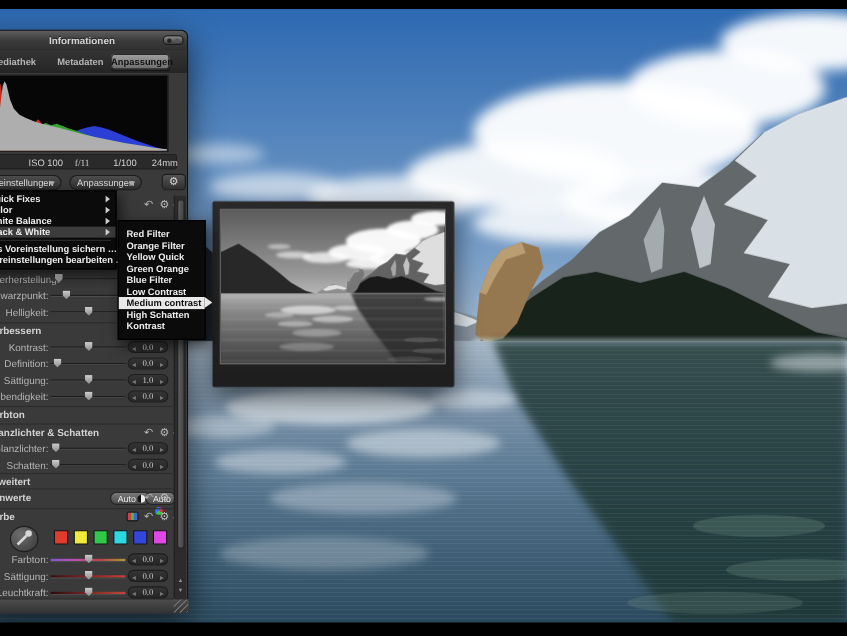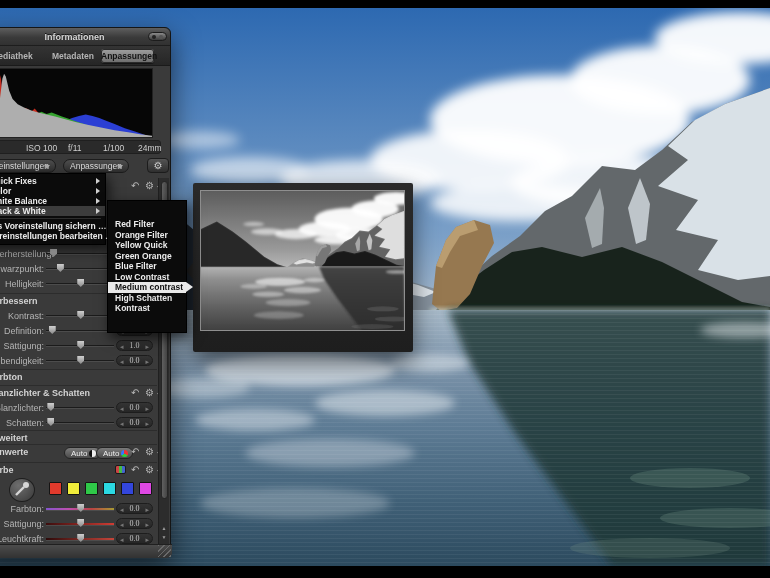--- a/index.html
+++ b/index.html
@@ -39,21 +39,21 @@
          font-weight:bold; font-size:8.5px; color:#b5b5b5; border-radius:3px; }
   .tab.t0 { left:0; width:66px; } .tab.t1 { left:68px; width:52px; } .tab.t2 { left:122px; width:53px; }
   .tab.active { background:linear-gradient(#a0a0a0,#6b6b6b); color:#111;
                 box-shadow:inset 0 0 0 1px #2a2a2a, 0 1px 1px rgba(0,0,0,.5); }
 
   .histo { position:absolute; left:2px; top:40px; width:172px; height:70px; background:#060606;
            border:1px solid #222; }
   .exifbar { position:absolute; left:4px; top:112px; width:178px; height:14px; background:#2a2a2a;
              border-radius:3px; border:1px solid #1f1f1f; color:#cfcfcf; font-size:8.5px; }
   .exifbar span { position:absolute; top:2px; }
-  .exif-iso { left:26px;padding-left:16px; } .exif-f { left:84px; } .exif-sh { left:119px; } .exif-fl { left:154px; }
+  .exif-iso { left:26px;padding-left:16px; } .exif-f { left:84px;font-family:Liberation Serif, serif; } .exif-sh { left:119px; } .exif-fl { left:154px; }
 
   .dropdown { position:absolute; height:14px; border-radius:7px; border:1px solid #1c1c1c;
               background:linear-gradient(#4e4e4e,#2e2e2e); color:#ddd; font-size:8.5px;
               line-height:12px; padding-left:6px; }
   .dropdown .caret { position:absolute; right:5px; top:5px; width:0; height:0;
                      border-left:3px solid transparent; border-right:3px solid transparent;
                      border-top:4px solid #aaa; }
   .dd-presets { left:0; top:131px; width:77px; }
   .dd-adjust  { left:84px; top:131px; width:66px; }
   .gearbtn { position:absolute; left:168px; top:130px; width:22px; height:15px; border-radius:4px;
@@ -80,21 +80,21 @@
   .slider.grad-lum { height:3px; background:linear-gradient(90deg,#2d0a0a,#c4453a); }
 
   .stepper { position:absolute; left:137px; top:2px; width:37px; height:11px; border-radius:6px;
              background:linear-gradient(#343434,#262626); border:1px solid #1d1d1d;
              color:#c9c9c9; font-size:8px; text-align:center; line-height:10px;font-family:Liberation Serif, serif; }
   .stepper .sa { position:absolute; top:1px; color:#777; font-size:7px; }
   .stepper .sa.l { left:3px; } .stepper .sa.r { right:3px; }
 
   .autobtn { position:absolute; top:2px; height:12px; border-radius:6px; padding:0 4px 0 6px;
              background:linear-gradient(#7a7a7a,#4a4a4a); border:1px solid #242424;
-             color:#eee; font-size:8px; line-height:11px; }
+             color:#eee; font-size:8px; line-height:11px;margin-left:36px; }
   .autobtn .dot { display:inline-block; width:7px; height:7px; border-radius:50%; vertical-align:-1px; margin-left:2px; }
   .dot-bw  { background:linear-gradient(90deg,#111 50%,#eee 50%); }
   .dot-rgb { background:conic-gradient(#e33 0 33%,#2ecc40 33% 66%,#3377ff 66%); }
   .rgb-icon { position:absolute; left:136px; top:2px; width:11px; height:9px; border-radius:2px;
               border:1px solid #1a1a1a;
               background:linear-gradient(90deg,#c44 0 33%,#4b4 33% 66%,#46c 66%); }
 
   .dropper { position:absolute; left:30px; top:0; width:26px; height:24px; border-radius:50%;
              background:radial-gradient(circle at 35% 30%,#6e6e6e,#383838); border:1px solid #1e1e1e; }
   .swatch { position:absolute; top:4px; width:13px; height:13px; border:1px solid #141414; border-radius:1px; }
@@ -119,21 +119,21 @@
   .menu .mi { position:relative; height:10px; line-height:10px; padding-left:10px;
               color:#ececec; font-size:8.5px; font-weight:bold; white-space:nowrap; }
   .menu .mi.hl { background:#3c3c3c; }
   .menu .mi .sub { position:absolute; right:5px; top:2px; width:0; height:0;
                    border-top:3px solid transparent; border-bottom:3px solid transparent;
                    border-left:4px solid #cfcfcf; }
   .menu .sep { height:1px; background:#2e2e2e; margin:2px 4px; }
 
   .submenu { position:absolute; left:107px; top:200px; width:80px; z-index:8;
              background:#0b0b0b; border:1px solid #000; box-shadow:3px 5px 12px rgba(0,0,0,.65);
-             padding:18px 0; }
+             padding:6px 0; }
   .submenu .si { position:relative; height:10.5px; line-height:10.5px; padding-left:7px;
                  color:#ececec; font-size:8.5px; font-weight:bold; white-space:nowrap; }
   .submenu .si.sel { background:#e9e9e9; color:#101010; }
   .submenu .si.sel:after { content:""; position:absolute; right:-7px; top:0; width:0; height:0;
                            border-top:5px solid transparent; border-bottom:5px solid transparent;
                            border-left:7px solid #e9e9e9; }
 
   
   .preview { position:absolute; left:193px; top:183px; width:220px; height:169px; z-index:6;
              background:linear-gradient(#2a2a2a,#1e1e1e); border-radius:2px;

